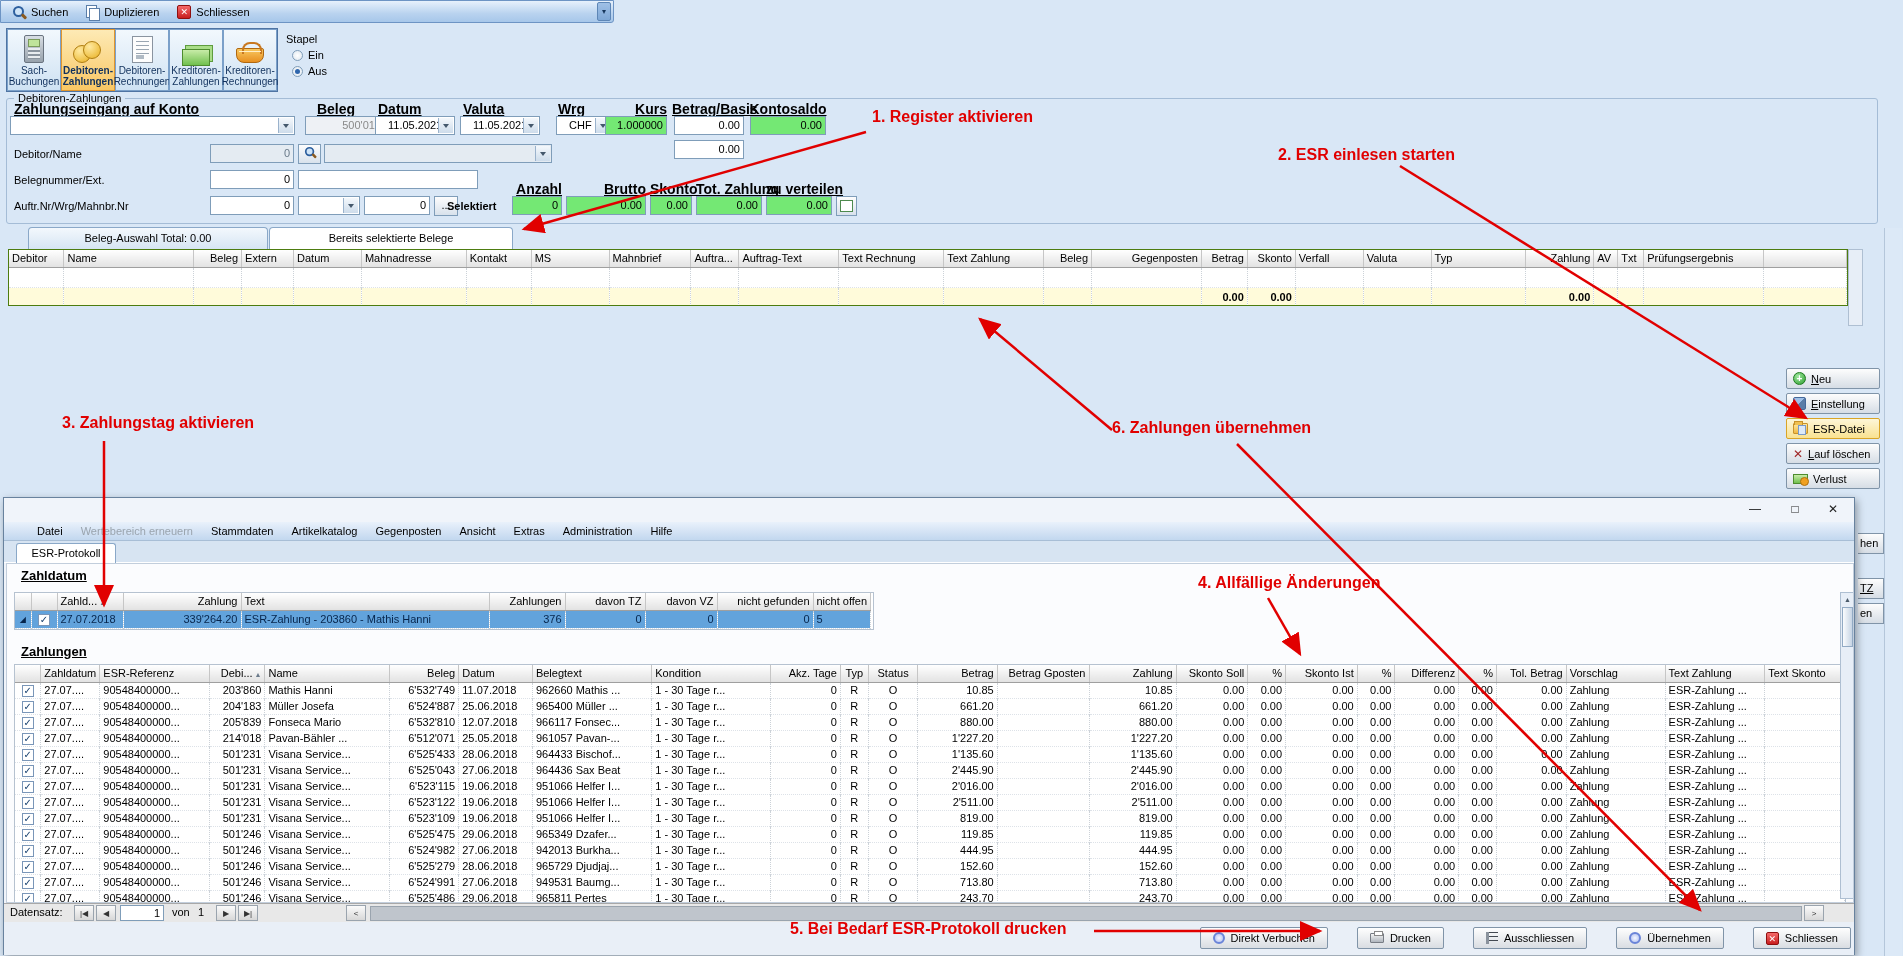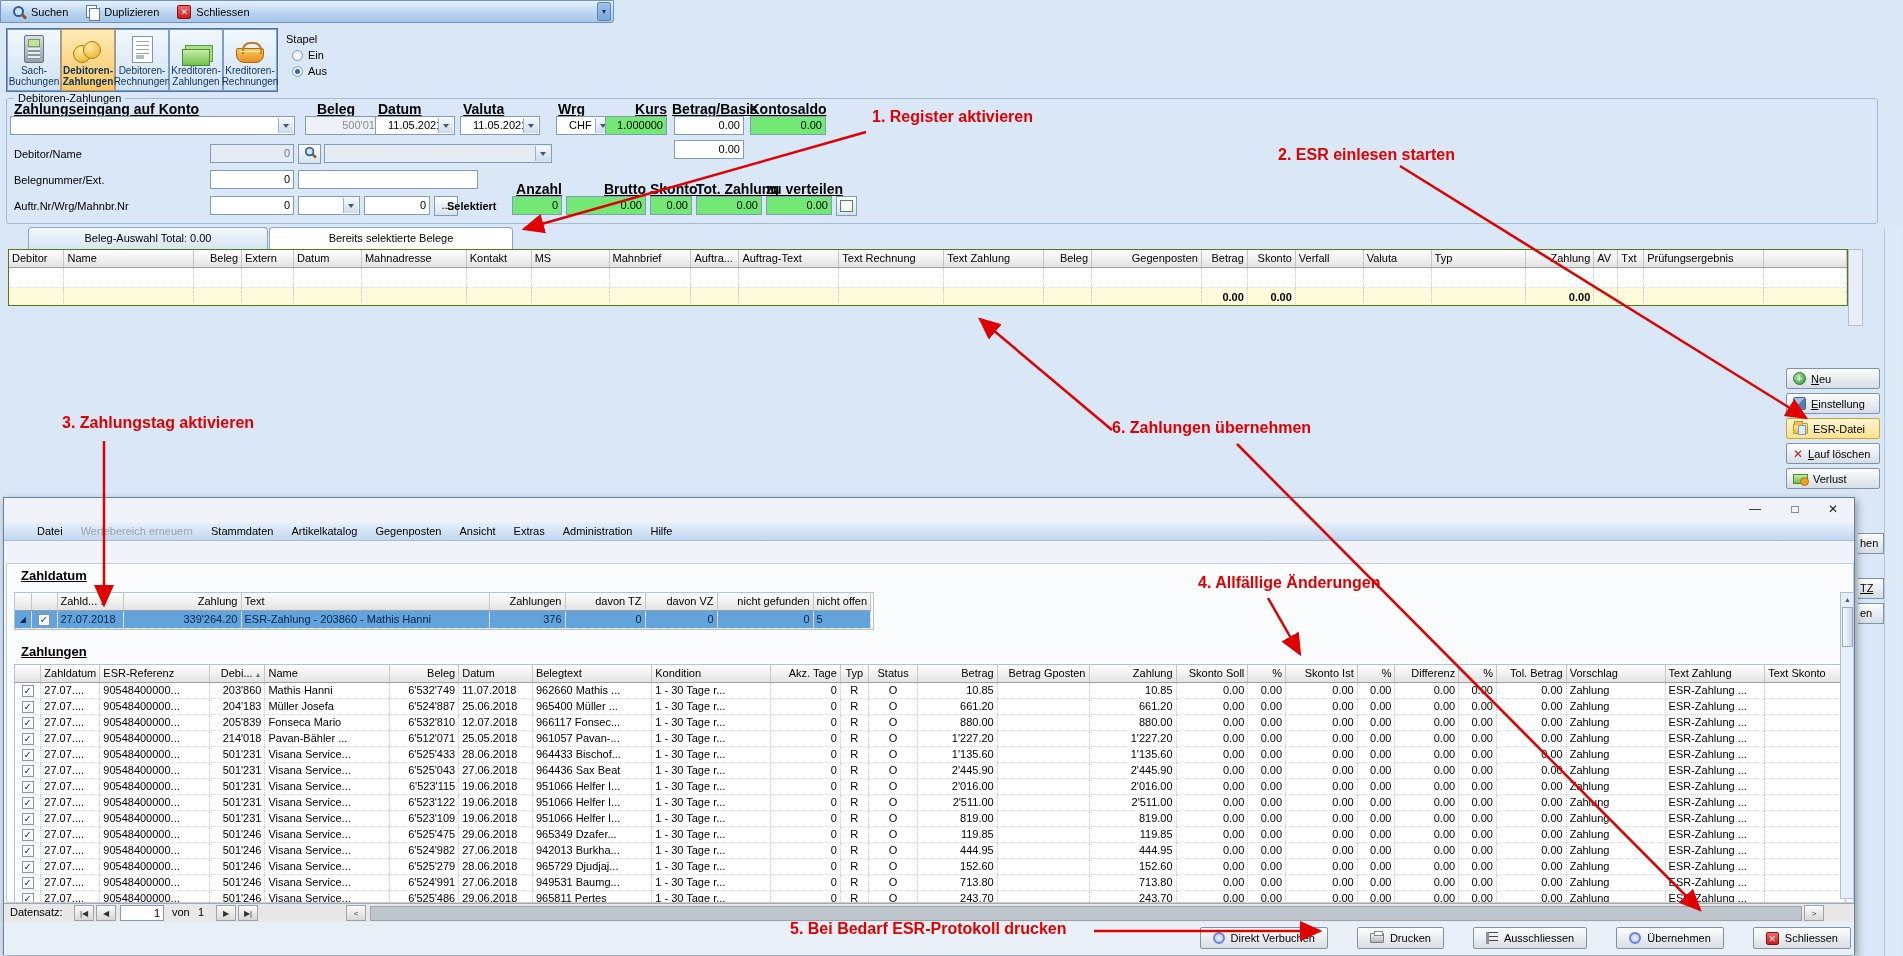--- a/index.html
+++ b/index.html
@@ -455,20 +455,23 @@
       <span class="mitem disabled">Wertebereich erneuern</span>
       <span class="mitem">Stammdaten</span>
       <span class="mitem">Artikelkatalog</span>
       <span class="mitem">Gegenposten</span>
       <span class="mitem">Ansicht</span>
       <span class="mitem">Extras</span>
       <span class="mitem">Administration</span>
       <span class="mitem">Hilfe</span>
     </div>
 
+    <div class="win-tabstrip">
+      <div class="wtab">ESR-Protokoll</div>
+    </div>
 
     <div class="win-content">
       <div class="sec-head" style="left:14px;top:4px">Zahldatum</div>
       <div class="zd-wrap" style="top:28px">
         <table class="grid zd">
             <colgroup>
               <col style="width: 16px;">
               <col style="width: 26px;">
               <col style="width: 66px;">
               <col style="width: 118px;">

